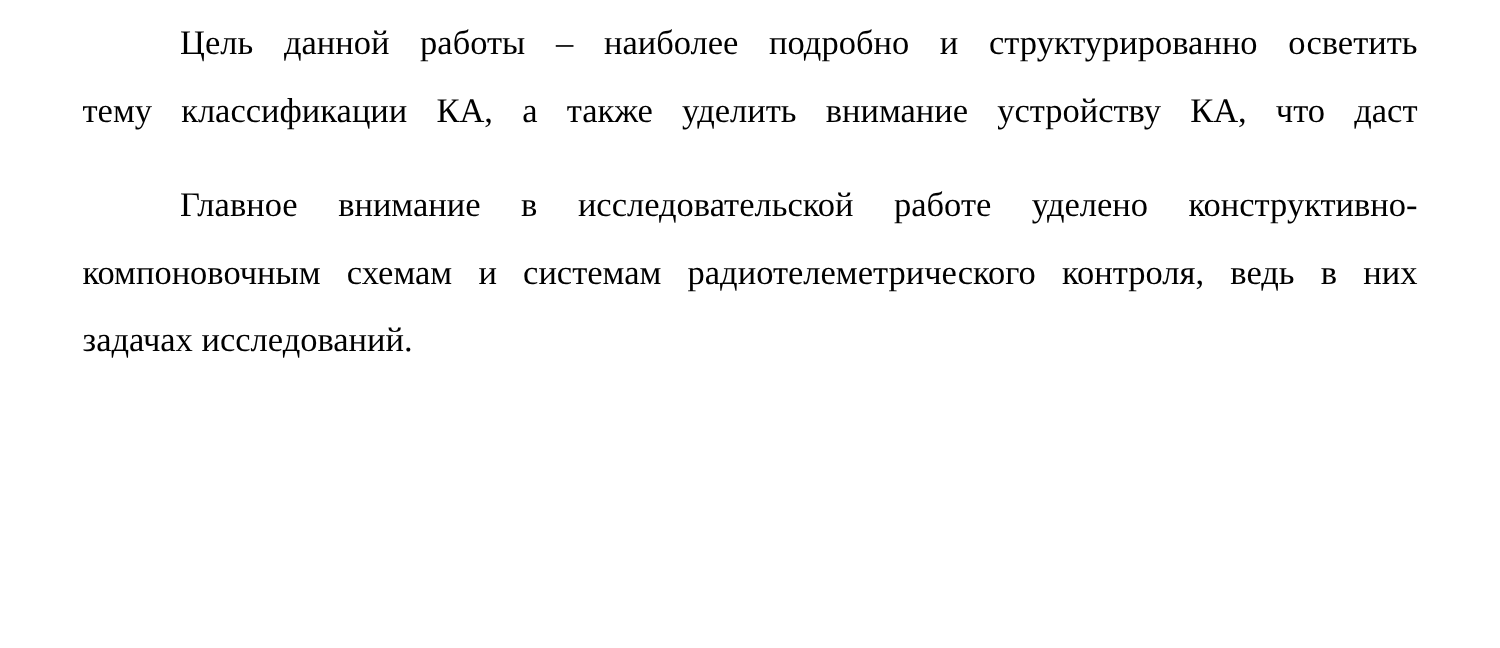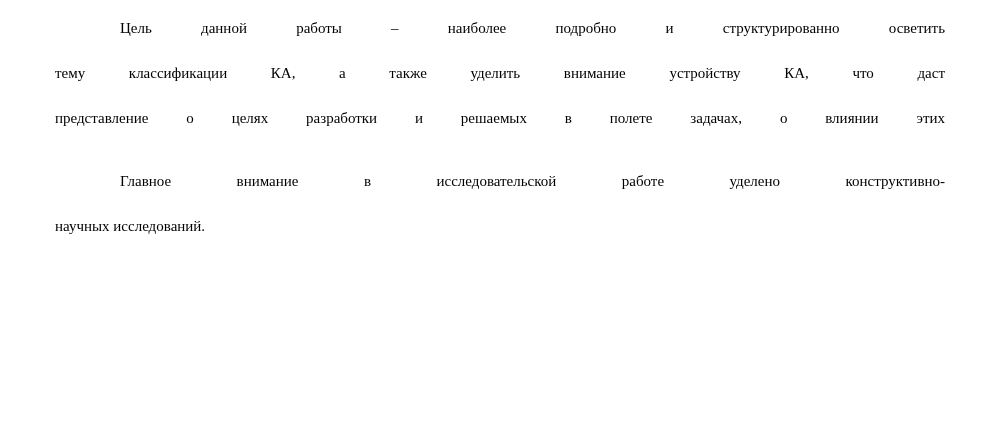--- a/index.html
+++ b/index.html
@@ -16,37 +16,37 @@
   }
   .page {
     box-sizing: border-box;
     width: 1000px;
     height: 432px;
     padding: 6px 55px 0 55px;
   }
   .paragraph { margin: 0; }
   .paragraph + .paragraph { margin-top: 18px; }
   .line {
-    font-size: 15px;
+    font-size: 23px;
     line-height: 45px;
     white-space: normal;
     text-align: justify;
     text-align-last: justify;
   }
   .line.first { padding-left: 65px; }
   .line.last  { text-align-last: left; }
 </style>
 </head>
 <body style="background: rgb(255, 255, 255); color: rgb(0, 0, 0);">
 
 <main class="page">
   <div id="paragraphs">
       <div class="paragraph">
         <div class="line first">Цель данной работы – наиболее подробно и структурированно осветить</div>
         <div class="line">тему классификации КА, а также уделить внимание устройству КА, что даст</div>
-        <div class="line">представление о целях разработки и решаемых в полете задачах, о влиянии этих</div>
       </div>
       <div class="paragraph">
         <div class="line first">Главное внимание в исследовательской работе уделено конструктивно-</div>
-        <div class="line last">научных исследований.</div>
+        <div class="line">компоновочным схемам и системам радиотелеметрического контроля, ведь в них</div>
+        <div class="line last">задачах исследований.</div>
       </div>
     </div>
 </main>
 
 </body></html>

